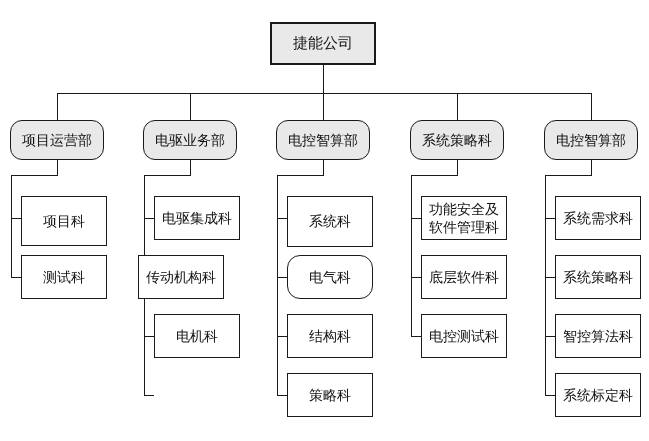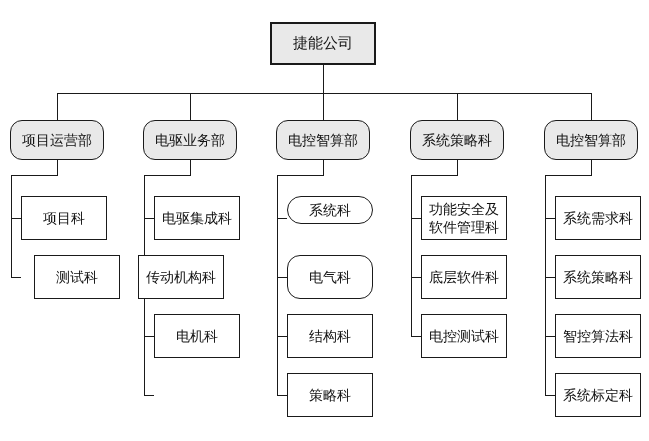--- a/index.html
+++ b/index.html
@@ -59,28 +59,28 @@
   </svg>
 
   <div class="node root" style="left:270px; top:22px; width:106px; height:43px;">捷能公司</div>
 
   <div class="node dept" style="left:10px;  top:120px; width:94px; height:40px;">项目运营部</div>
   <div class="node dept" style="left:143px; top:120px; width:94px; height:40px;">电驱业务部</div>
   <div class="node dept" style="left:276px; top:120px; width:94px; height:40px;">电控智算部</div>
   <div class="node dept" style="left:410px; top:120px; width:94px; height:40px;">系统策略科</div>
   <div class="node dept" style="left:544px; top:120px; width:94px; height:40px;">电控智算部</div>
 
-  <div class="node" style="left:21px; top:196px; width:86px; height:44px;">项目科</div>
-  <div class="node" style="left:34px; top:255px; width:86px; height:44px;">测试科</div>
+  <div class="node" style="left:21px; top:196px; width:86px; height:50px;">项目科</div>
+  <div class="node" style="left:21px; top:255px; width:86px; height:44px;">测试科</div>
 
   <div class="node" style="left:154px; top:196px; width:86px; height:44px;">电驱集成科</div>
   <div class="node" style="left:138px; top:255px; width:86px; height:44px;">传动机构科</div>
   <div class="node" style="left:154px; top:314px; width:86px; height:44px;">电机科</div>
 
-  <div class="node" style="left:287px; top:196px; width:86px; height:28px;border-radius:15px;">系统科</div>
+  <div class="node" style="left:287px; top:196px; width:86px; height:51px;">系统科</div>
   <div class="node" style="left:287px; top:255px; width:86px; height:44px;border-radius:13px;">电气科</div>
   <div class="node" style="left:287px; top:314px; width:86px; height:44px;">结构科</div>
   <div class="node" style="left:287px; top:373px; width:86px; height:44px;">策略科</div>
 
   <div class="node" style="left:421px; top:196px; width:86px; height:44px;">功能安全及软件管理科</div>
   <div class="node" style="left:421px; top:255px; width:86px; height:44px;">底层软件科</div>
   <div class="node" style="left:555px; top:196px; width:86px; height:44px;">系统需求科</div>
 
   <div class="node" style="left:421px; top:314px; width:86px; height:44px;">电控测试科</div>
   <div class="node" style="left:555px; top:255px; width:86px; height:44px;">系统策略科</div>

